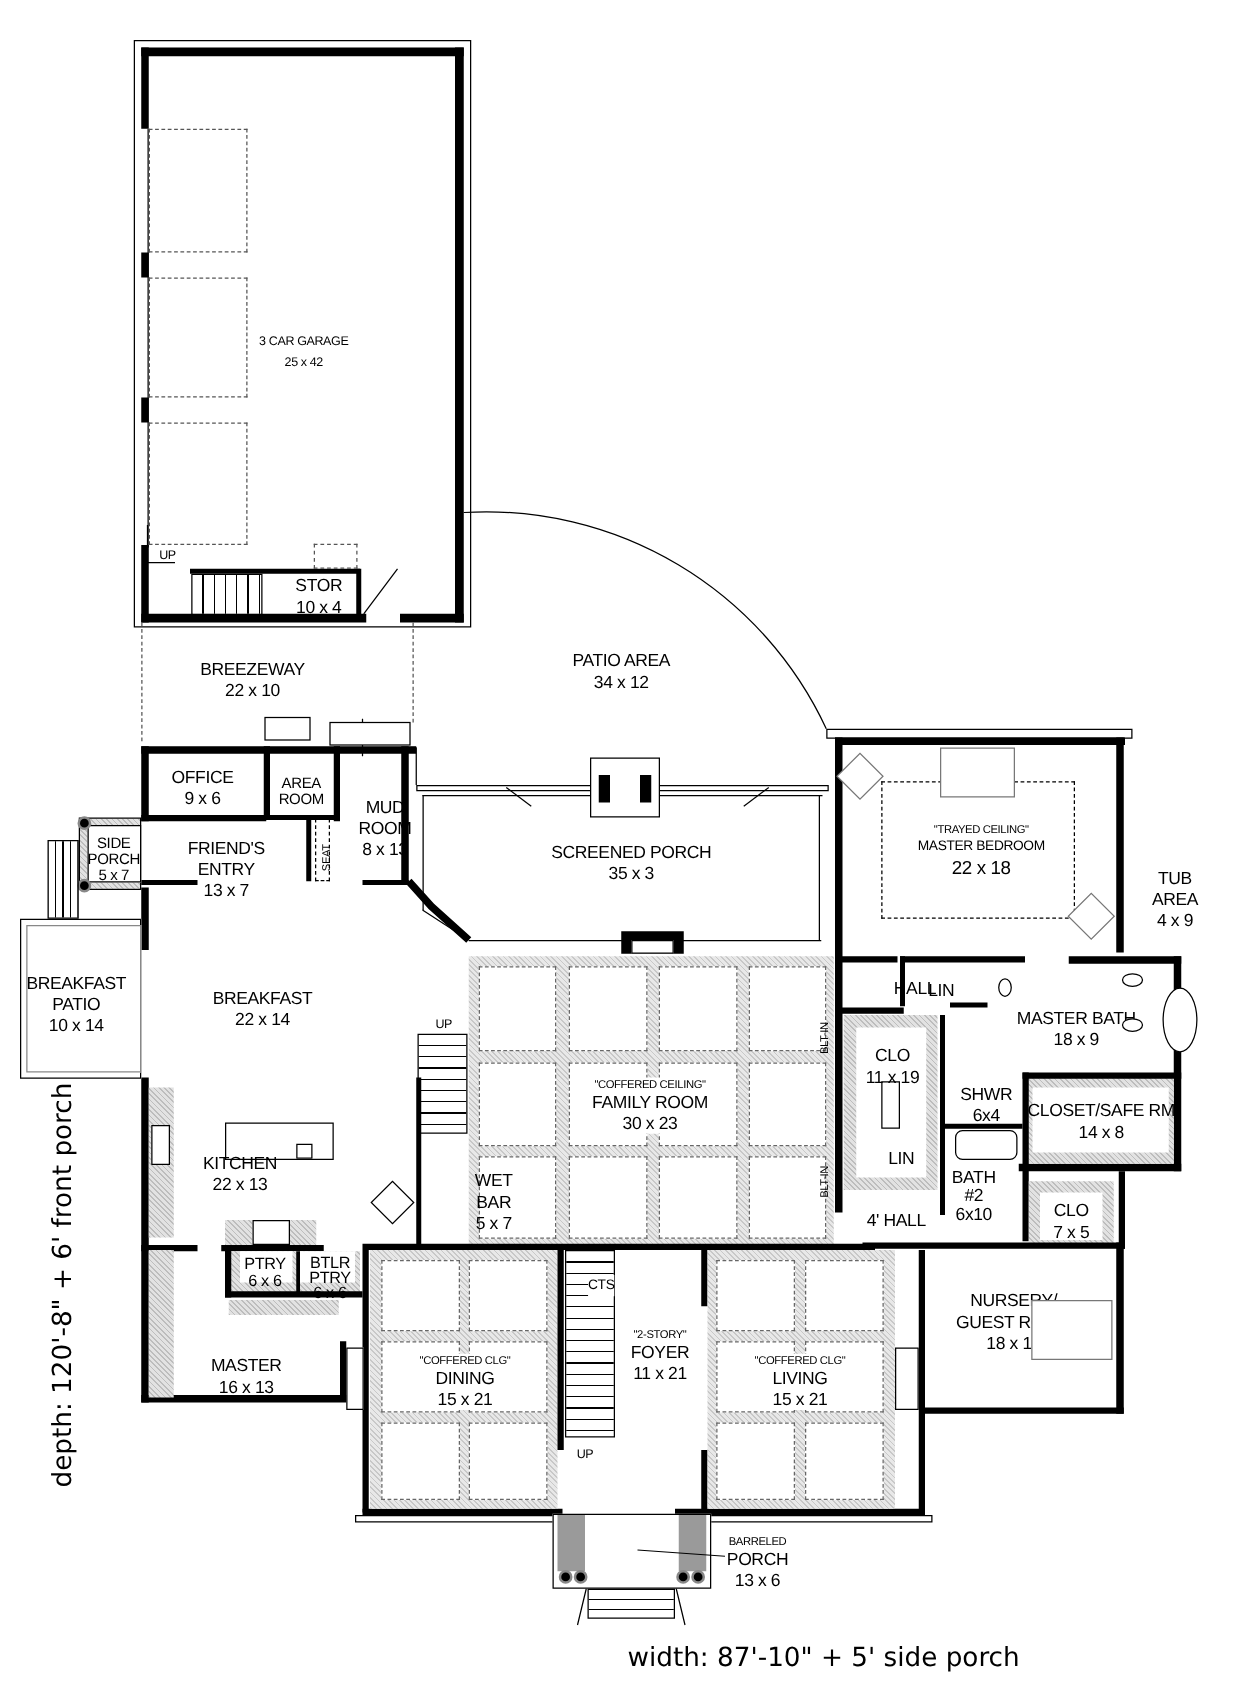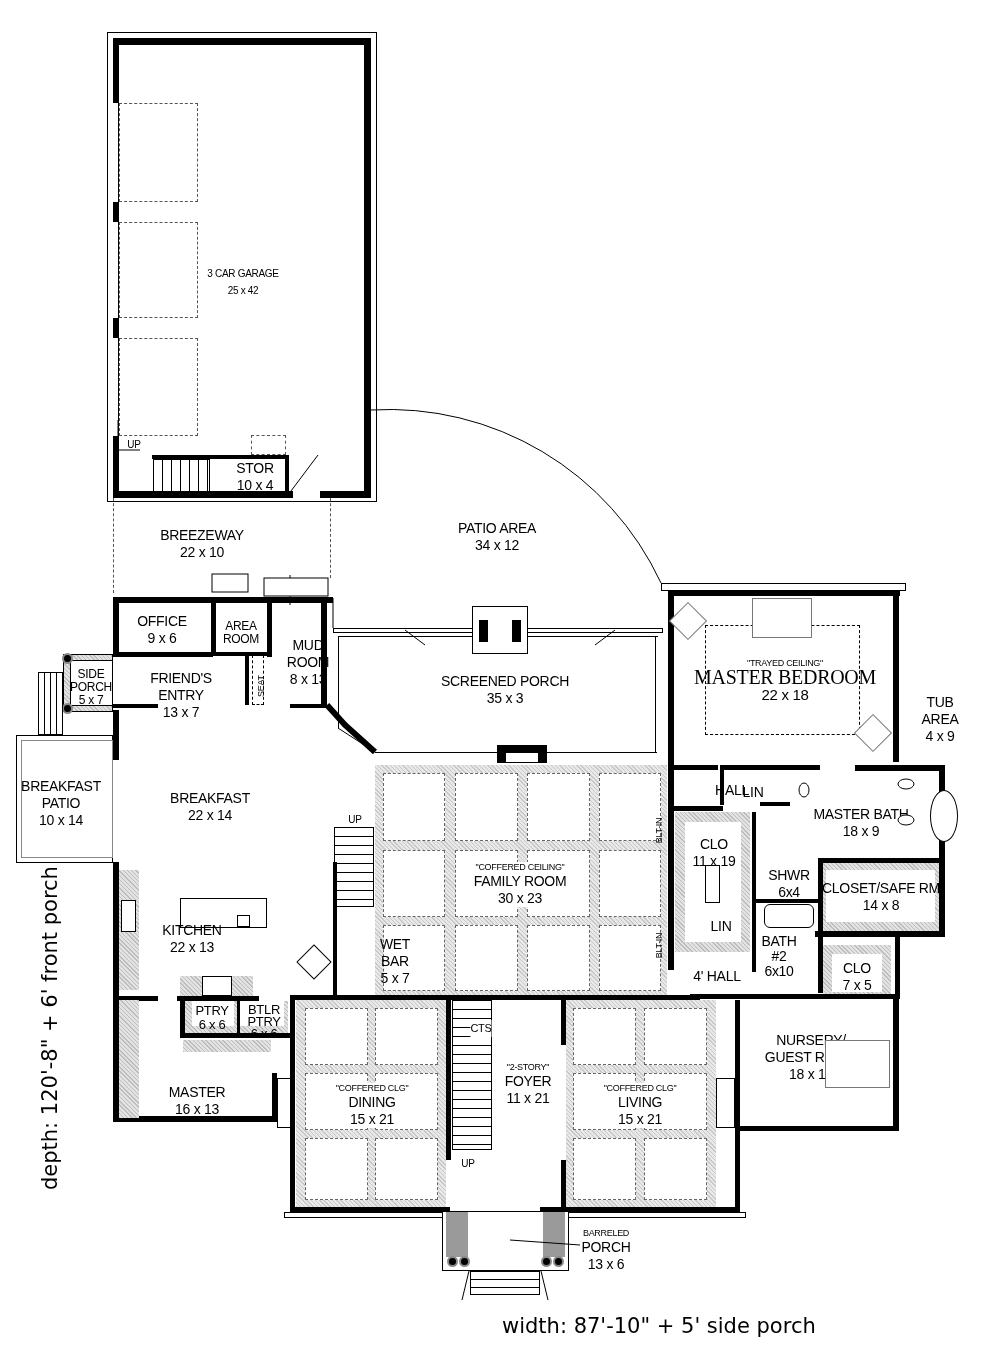--- a/index.html
+++ b/index.html
@@ -138,21 +138,21 @@
   <div class="w" style="left:668px;top:765px;width:50px;height:5px;"></div>
   <div class="w" style="left:720px;top:765px;width:4px;height:40px;"></div>
   <div class="w" style="left:720px;top:765px;width:100px;height:5px;"></div>
   <div class="w" style="left:855px;top:765px;width:90px;height:6px;"></div>
   <div class="w" style="left:939px;top:765px;width:6px;height:172px;"></div>
   <div class="w" style="left:815px;top:931px;width:130px;height:6px;"></div>
   <div class="dash" style="left:705px;top:625px;width:155px;height:110px;border-color:#000;"></div>
   <div class="tw" style="left:752px;top:598px;width:60px;height:40px;border-color:#777;"></div>
   <div class="lbl" style="left:785px;top:658px;">
     <div class="note">"TRAYED CEILING"</div>
-    <div style="font-size:20px;font-family:Liberation Serif, serif;">MASTER BEDROOM</div>
+    <div style="font-size:11px;">MASTER BEDROOM</div>
     <div style="font-size:15px;">22 x 18</div>
   </div>
   <div class="lbl" style="left:940px;top:694px;">
     <div>TUB</div>
     <div>AREA</div>
     <div>4 x 9</div>
   </div>
   <div class="tw" style="left:930px;top:790px;width:28px;height:52px;border-radius:50%;"></div>
 
   <div class="lbl" style="left:732px;top:782px;">HALL</div>

